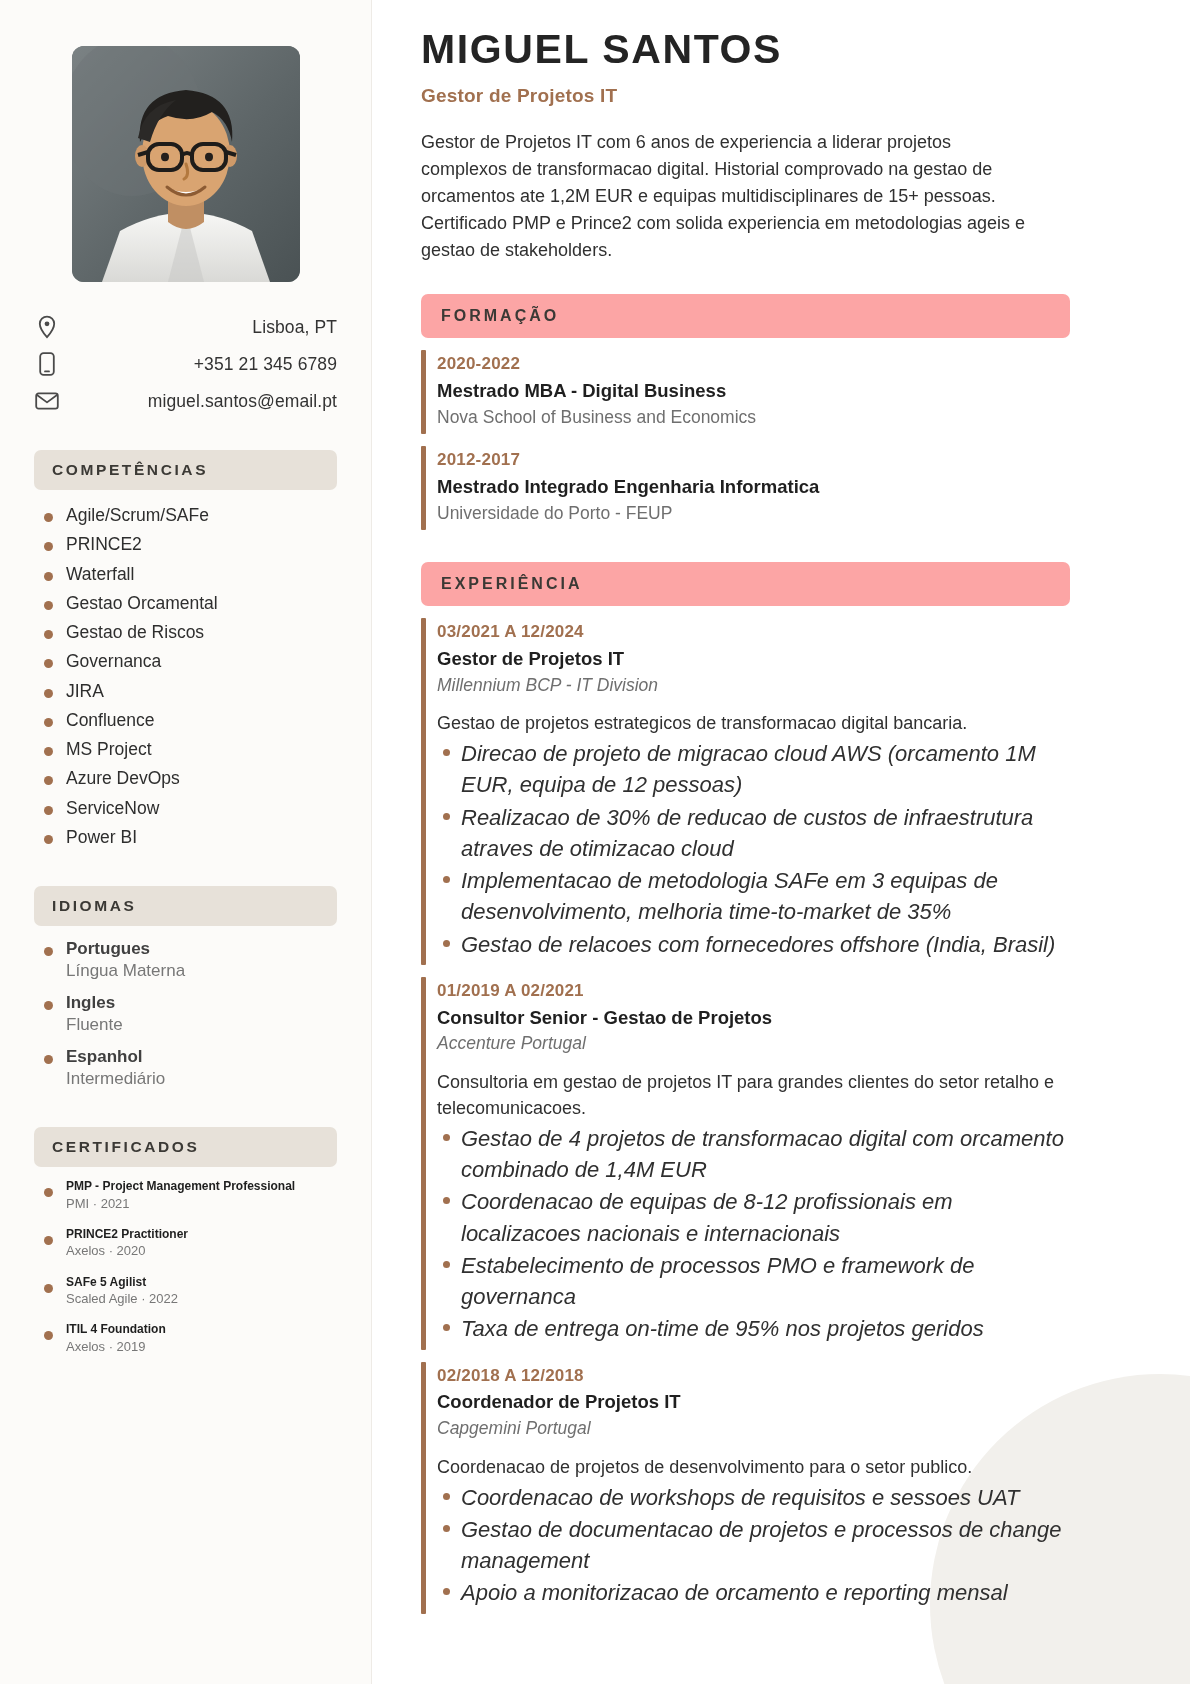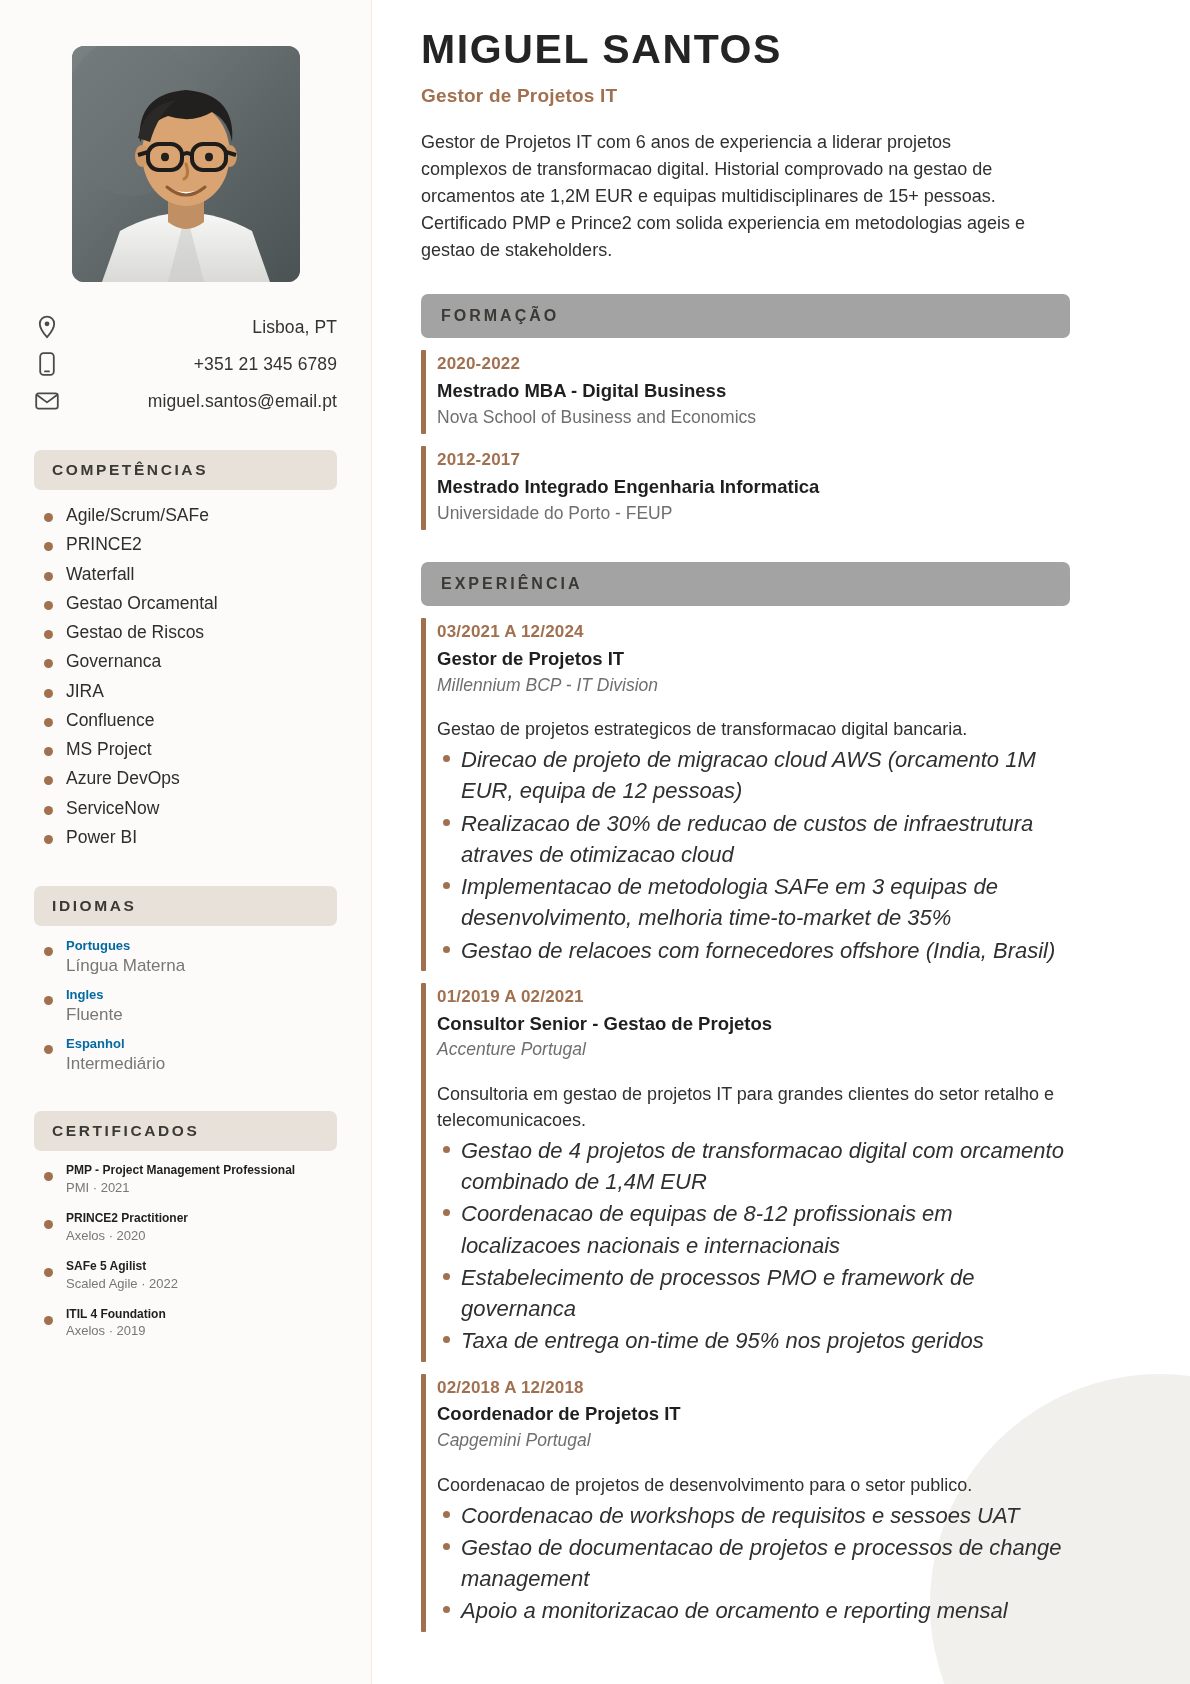--- a/index.html
+++ b/index.html
@@ -143,23 +143,23 @@
     content: "";
     position: absolute;
     left: 6px;
     top: 9px;
     width: 9px;
     height: 9px;
     border-radius: 50%;
     background: #a1704f;
   }
   .lang-name {
-    font-size: 13px;
-    font-weight: bold;
-    color: #0369a1;
+    font-size: 17px;
+    font-weight: bold;
+    color: #404040;
     line-height: 1.3;
   }
   .lang-level {
     font-size: 17px;
     color: #777777;
     line-height: 1.35;
   }
 
   .cert-list { list-style: none; padding-left: 4px; }
   .cert-list li {
@@ -206,21 +206,21 @@
   }
   .summary {
     margin-top: 22px;
     font-size: 18px;
     color: #303030;
     line-height: 1.5;
     max-width: 620px;
   }
 
   .main-pill {
-    background: #a3a3a3;
+    background: #fca5a5;
     border-radius: 7px;
     padding: 13px 20px;
     font-size: 16px;
     font-weight: bold;
     letter-spacing: 3px;
     color: #3b3935;
     margin-top: 30px;
     margin-bottom: 8px;
   }
 
@@ -257,21 +257,21 @@
   .entry-org {
     font-size: 17.5px;
     color: #6f6f6f;
     line-height: 1.45;
   }
   .entry-org.italic { font-style: italic; }
   .entry-desc {
     font-size: 18px;
     color: #303030;
     line-height: 1.45;
-    margin-top: 18px;
+    margin-top: 12px;
   }
   .entry-bullets {
     list-style: none;
     margin-top: 2px;
   }
   .entry-bullets li {
     position: relative;
     padding-left: 24px;
     font-size: 22px;
     color: #303030;

